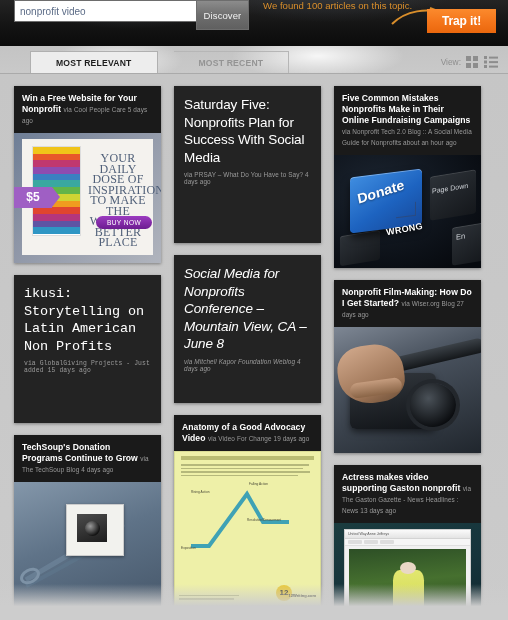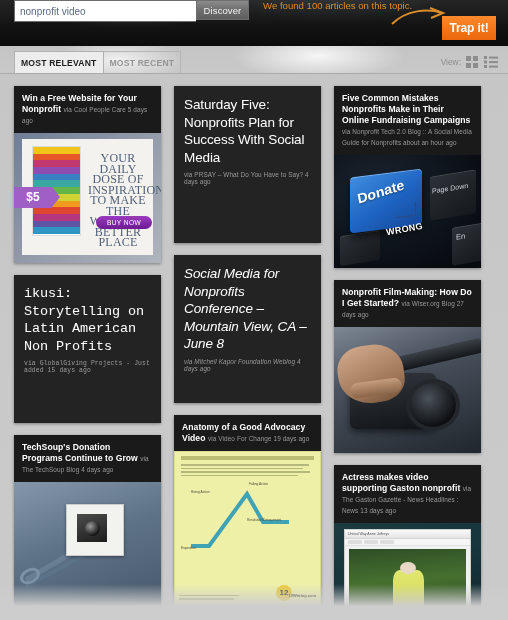--- a/index.html
+++ b/index.html
@@ -27,41 +27,41 @@
   .search-input {
     width: 182px; height: 22px;
     border: 1px solid #6d6d6d; border-right: none;
     background: #fff;
     font-family: "Liberation Sans", sans-serif;
     font-size: 10px; color: #5b6b86;
     padding: 0 5px;
     outline: none;
   }
   .discover-btn {
-    width: 53px; height: 20px;
+    width: 53px; height: 30px;
     border: 1px solid #6d6d6d;
     background: linear-gradient(180deg,#8c8c8c 0%, #6e6e6e 50%, #606060 100%);
     color: #f2f2f2;
     font-size: 9.5px;
     font-family: "Liberation Sans", sans-serif;
     cursor: pointer;
     letter-spacing: .1px;
   }
   .promo {
     margin-left: 14px;
     color: #d98e2b;
     font-size: 9.6px;
     line-height: 12.5px;
     white-space: nowrap;
   }
   .arrow-svg { position: absolute; left: 390px; top: 6px; }
   .trap-btn {
     position: absolute;
-    right: 12px; top: 16px;
-    width: 54px; height: 24px;
+    right: 12px; top: 9px;
+    width: 69px; height: 24px;
     background: linear-gradient(180deg,#fb8a2d 0%, #f4751a 55%, #ea670d 100%);
     border: none;
     color: #fff;
     font-size: 12px;
     font-weight: bold;
     font-family: "Liberation Sans", sans-serif;
     cursor: pointer;
     letter-spacing: -.1px;
     margin-left: 9px;
   }
@@ -76,27 +76,28 @@
       radial-gradient(ellipse 120px 32px at 318px 10px, rgba(255,255,255,.85), rgba(255,255,255,0) 72%),
       linear-gradient(180deg,#c4c4c4 0%, #c9c9c9 100%);
     display: flex;
     align-items: flex-end;
     border-bottom: 1px solid #aaa;
     overflow: hidden;
   }
   .tabs { display: flex; margin-left: 14px; }
   .tab {
     height: 22px; line-height: 22px;
-    padding: 0 6px;
+    padding: 0 25px;
     font-size: 8.6px;
     font-weight: bold;
     letter-spacing: .2px;
     border: 1px solid #b0b0b0;
     border-bottom: none;
     cursor: pointer;
+    margin-left: 16px;
   }
   .tab.active { background: #ededed; color: #1d1d1d; }
   .tab.inactive { background: transparent; color: #949494; border-color: #b6b6b6; border-left: none; }
   .viewbox {
     position: absolute; right: 10px; bottom: 5px;
     display: flex; align-items: center; gap: 5px;
   }
   .view-label { font-size: 8.4px; color: #8d8d8d; }
   .icon-grid, .icon-list { display: block; cursor: pointer; }
 

